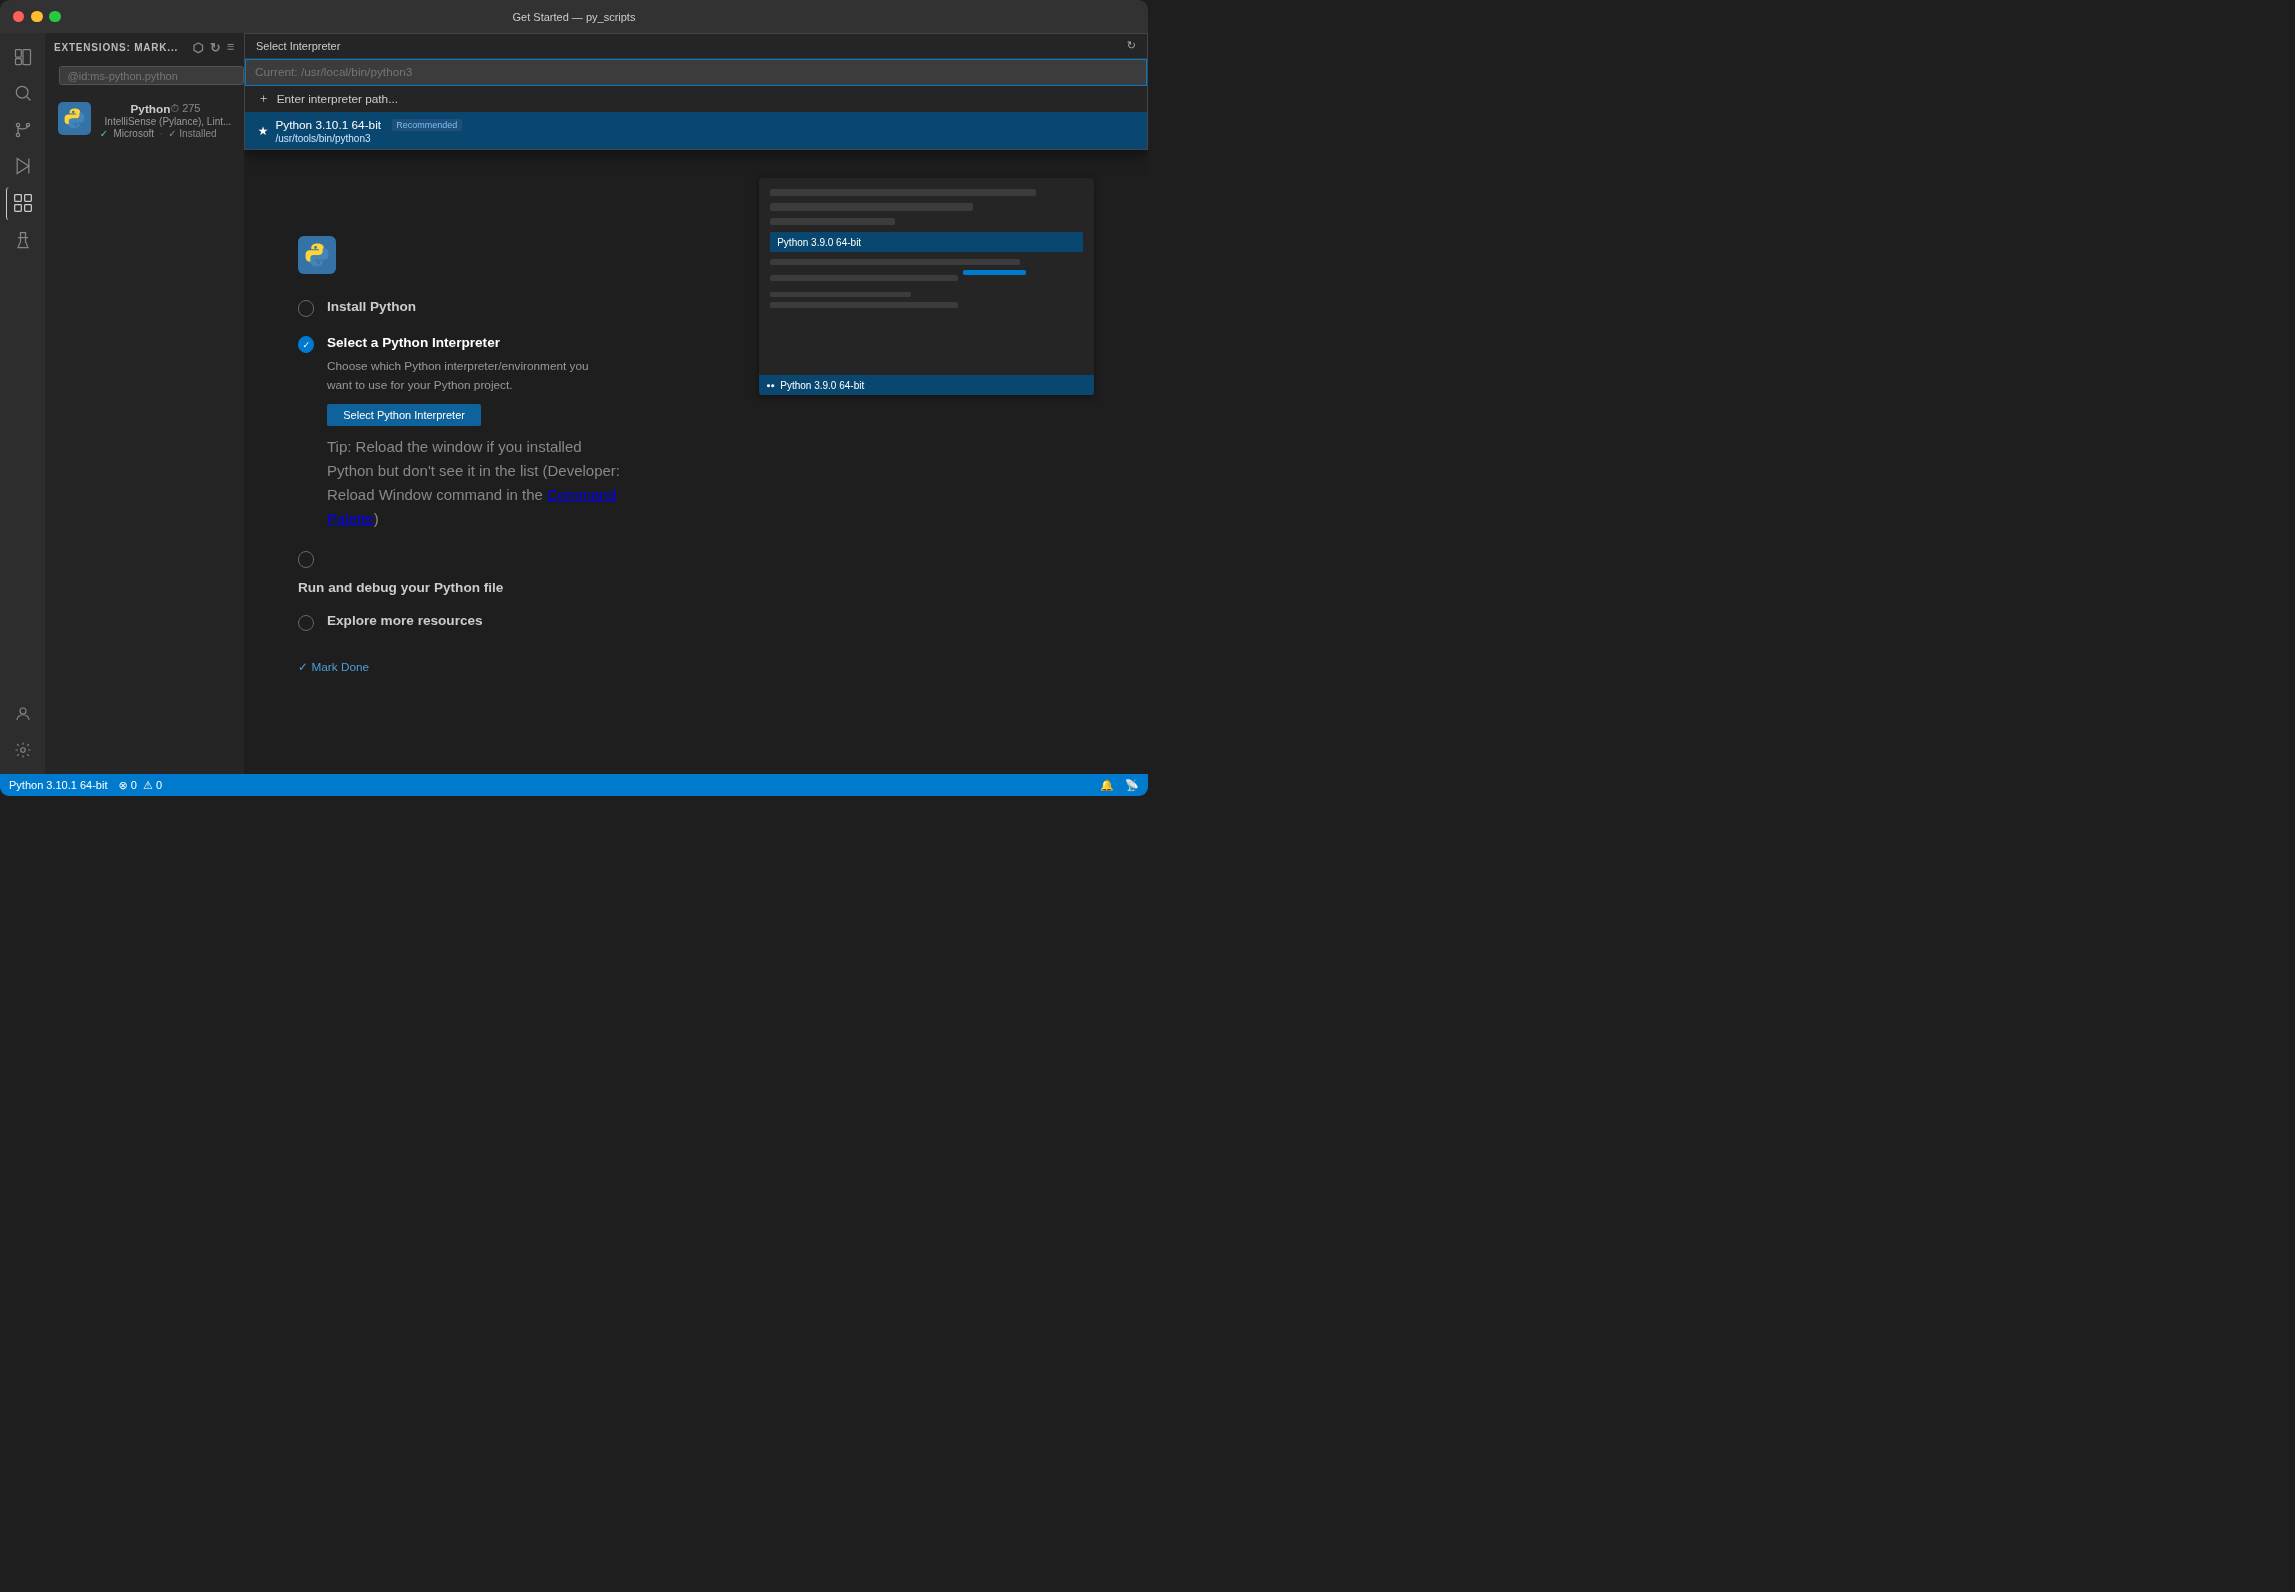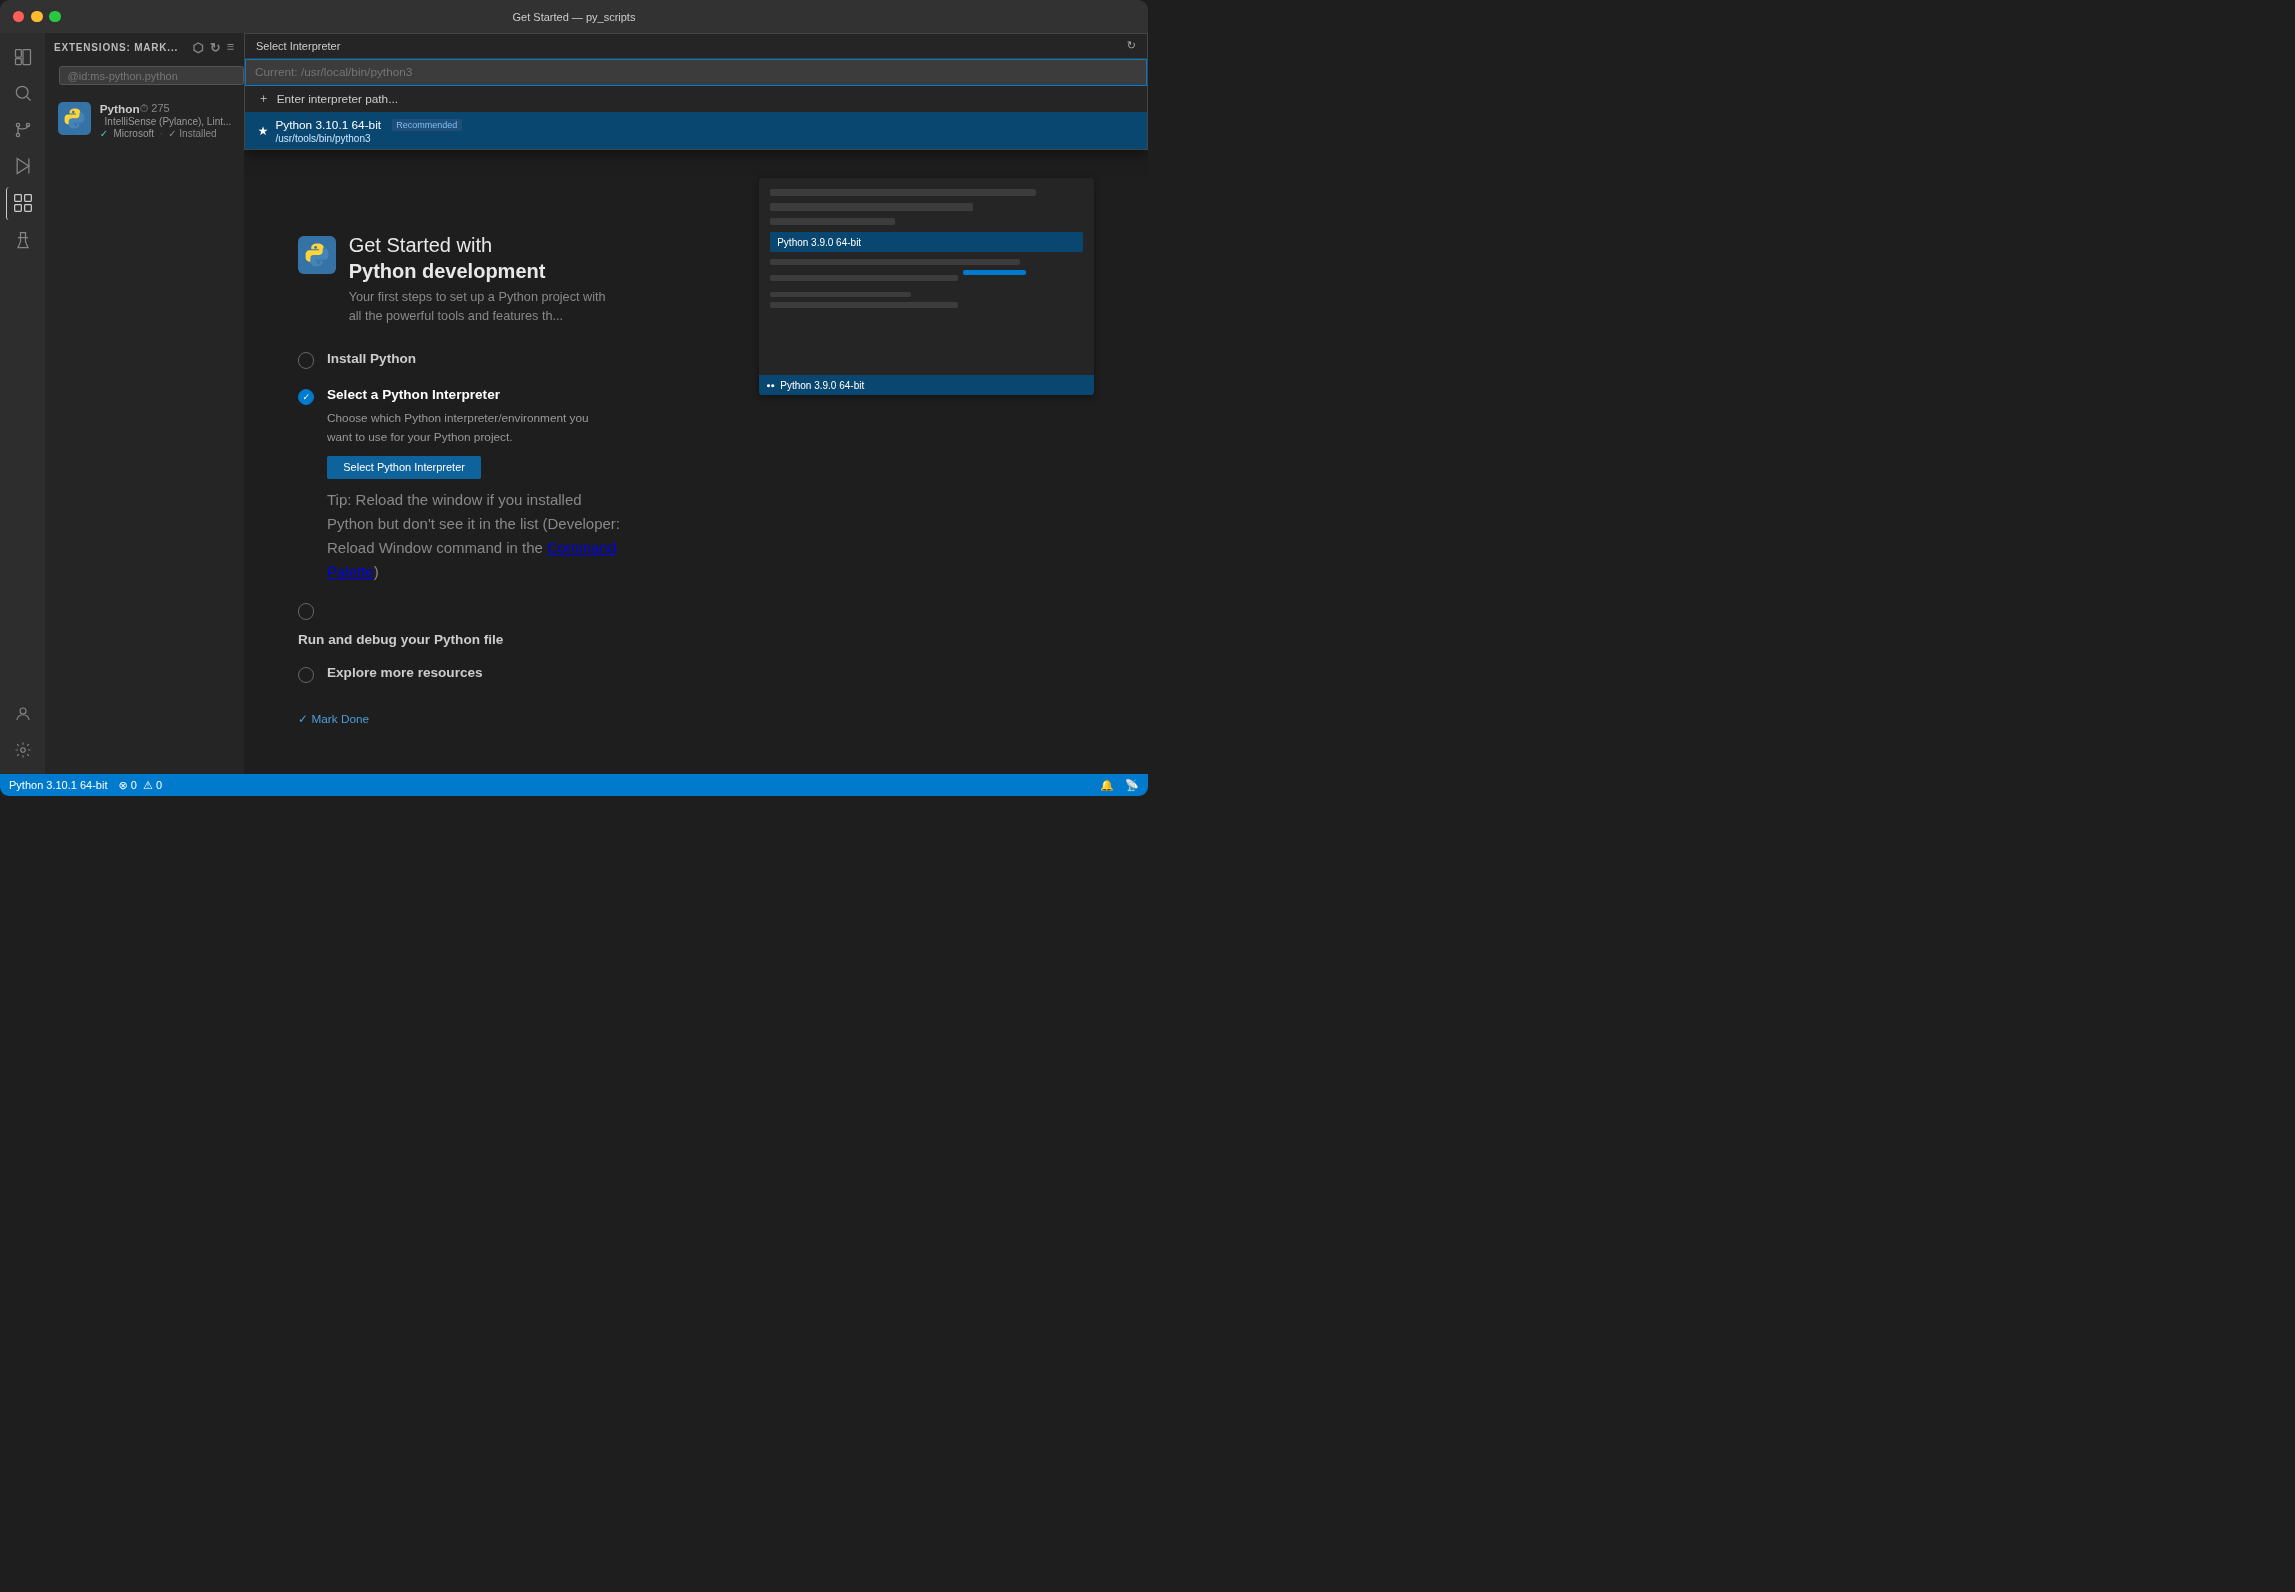--- a/index.html
+++ b/index.html
@@ -500,21 +500,21 @@
       <input class="sidebar-filter-input" readonly="" style="width: 100%;" placeholder="@id:ms-python.python">
     </div>
     <div class="sidebar-item">
 
       <svg class="python-icon" viewBox="0 0 40 40" xmlns="http://www.w3.org/2000/svg">
         <rect width="40" height="40" rx="6" fill="#3572a5"></rect>
         <path d="M20 8c-3.3 0-6 1.8-6 4v2h8v1H12c-2.2 0-4 2-4 4v4c0 2.2 2 4 4 4h2v-3c0-2.2 1.8-4 4-4h6c1.7 0 3-1.3 3-3v-5c0-2.2-2.7-4-6-4zm-1.5 2.5c.8 0 1.5.7 1.5 1.5s-.7 1.5-1.5 1.5-1.5-.7-1.5-1.5.7-1.5 1.5-1.5z" fill="#ffd43b"></path>
         <path d="M20 32c3.3 0 6-1.8 6-4v-2h-8v-1h10c2.2 0 4-2 4-4v-4c0-2.2-2-4-4-4h-2v3c0 2.2-1.8 4-4 4h-6c-1.7 0-3 1.3-3 3v5c0 2.2 2.7 4 6 4zm1.5-2.5c-.8 0-1.5-.7-1.5-1.5s.7-1.5 1.5-1.5 1.5.7 1.5 1.5-.7 1.5-1.5 1.5z" fill="#4584b6"></path>
       </svg>
       <div class="ext-info">
-        <div style="display:flex; align-items:center; justify-content:flex-start;">
+        <div style="display:flex; align-items:center; justify-content:center;">
           <span class="ext-name">Python</span>
           <span style="font-size:11px; color:#888;">⏱ <span>275</span></span>
         </div>
         <div class="ext-desc">IntelliSense (Pylance), Lint...</div>
         <div class="ext-meta">
           <span class="ext-badge">✓</span>
           <span>Microsoft</span>
           <span style="color:#555;">·</span>
           <span class="ext-installed">✓ <span>Installed</span></span>
         </div>
@@ -549,27 +549,20 @@
     </div>
 
     <div class="get-started-content" style="padding-top: 199px;">
 
       <div style="display:flex; align-items:flex-start; gap:12.7px; margin-bottom: 22px;">
         <svg width="38" height="38" viewBox="0 0 40 40" xmlns="http://www.w3.org/2000/svg" style="flex-shrink:0; margin-top:3.6px;">
           <rect width="40" height="40" rx="6" fill="#3572a5"></rect>
           <path d="M20 8c-3.3 0-6 1.8-6 4v2h8v1H12c-2.2 0-4 2-4 4v4c0 2.2 2 4 4 4h2v-3c0-2.2 1.8-4 4-4h6c1.7 0 3-1.3 3-3v-5c0-2.2-2.7-4-6-4zm-1.5 2.5c.8 0 1.5.7 1.5 1.5s-.7 1.5-1.5 1.5-1.5-.7-1.5-1.5.7-1.5 1.5-1.5z" fill="#ffd43b"></path>
           <path d="M20 32c3.3 0 6-1.8 6-4v-2h-8v-1h10c2.2 0 4-2 4-4v-4c0-2.2-2-4-4-4h-2v3c0 2.2-1.8 4-4 4h-6c-1.7 0-3 1.3-3 3v5c0 2.2 2.7 4 6 4zm1.5-2.5c-.8 0-1.5-.7-1.5-1.5s.7-1.5 1.5-1.5 1.5.7 1.5 1.5-.7 1.5-1.5 1.5z" fill="#4584b6"></path>
         </svg>
-        <div>
-          <div class="gs-heading">
-            <span>Get Started with</span><br>
-            <span style="font-weight:600;">Python development</span>
-          </div>
-          <div class="gs-subheading">Your first steps to set up a Python project with all the powerful tools and features th...</div>
-        </div>
       </div>
 
       <div class="step-item">
         <div class="step-circle"></div>
         <div>
           <div class="step-title">Install Python</div>
         </div>
       </div>
 
       <div class="step-item" style="margin-top: 18px;">

